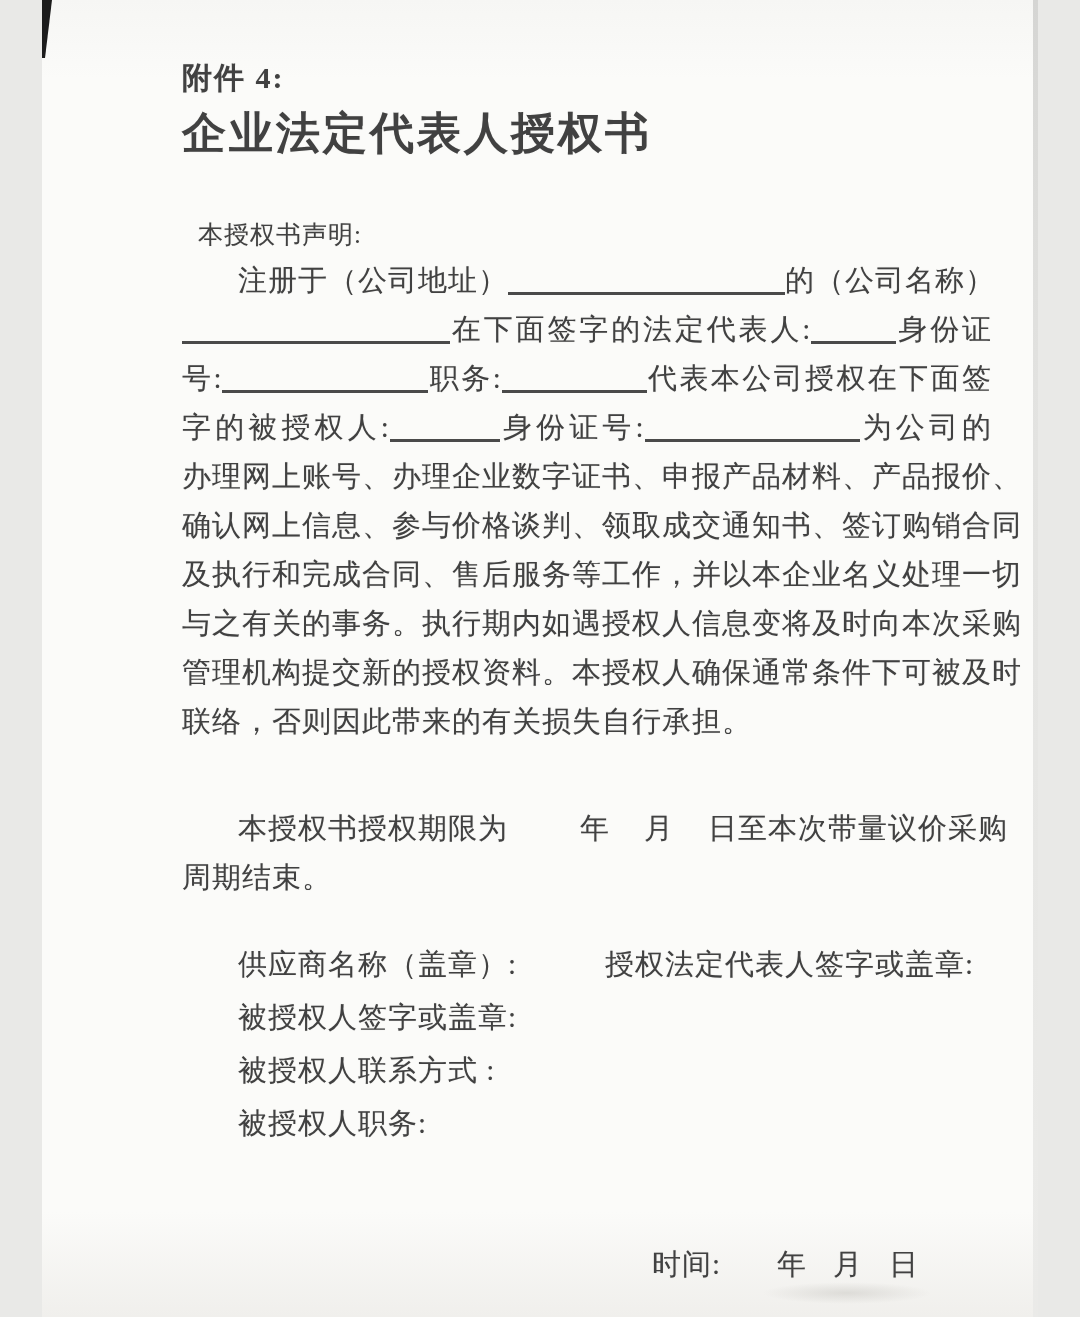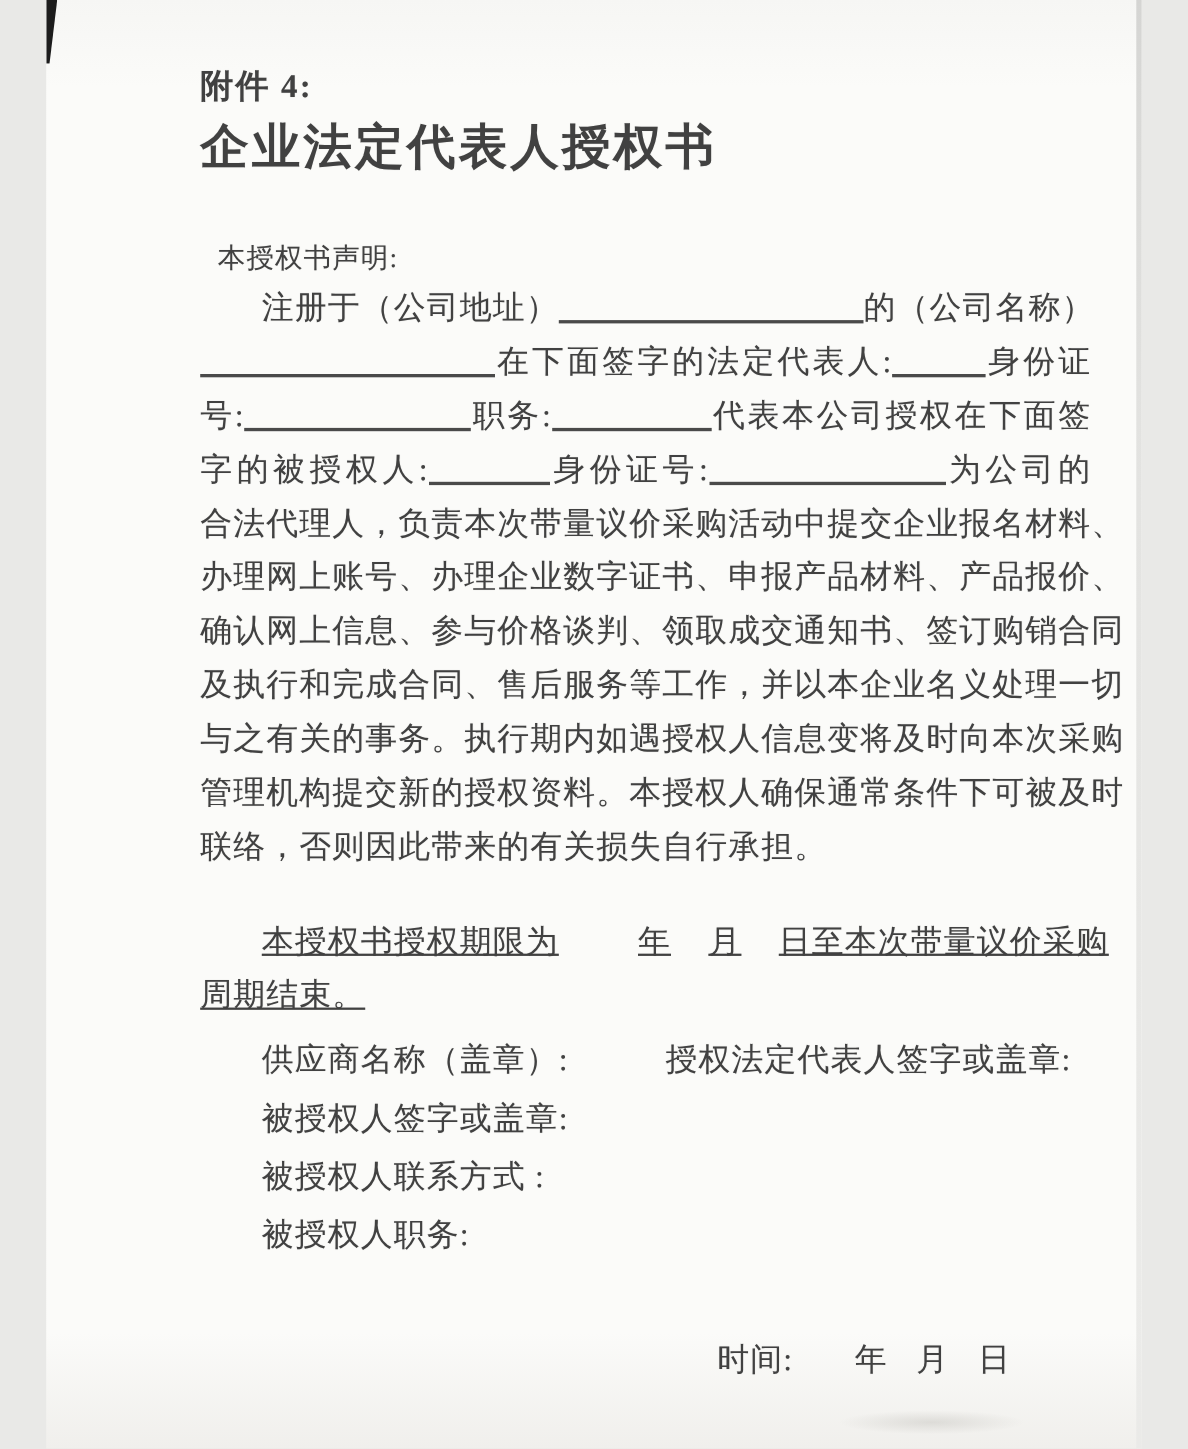--- a/index.html
+++ b/index.html
@@ -45,24 +45,24 @@
     height:49px;line-height:49px;
     font-size:29px;letter-spacing:1px;
     white-space:nowrap;
   }
   .lines .line.just{
     text-align:justify;
     text-align-last:justify;
     text-justify:inter-character;
   }
   .body-block{top:256px;}
-  .term-block{top:832px;text-decoration:underline;}
+  .term-block{top:804px;}
   .sig-block{top:938px;width:880px;}
   .sig-block .line{height:53px;line-height:53px;}
-  .date-block{top:1212px;}
+  .date-block{top:1240px;}
   .blank{
     display:inline-block;
     border-bottom:3px solid var(--underline);
     height:30px;margin-bottom:-5px;
   }
   .gap{display:inline-block;height:1px;}
   .bottom-smudge{
     position:absolute;left:720px;top:1282px;width:170px;height:22px;
     background:radial-gradient(ellipse at center,rgba(180,178,172,.35),rgba(180,178,172,0) 70%);
   }
@@ -79,21 +79,20 @@
 
   <h1 class="title">企业法定代表人授权书</h1>
 
   <div class="declaration">本授权书声明:</div>
 
   <div class="lines body-block">
       <div class="line just"><span class="gap" style="width: 56px;"></span><span class="t">注册于（公司地址）</span><span class="blank" style="width: 277px;"></span><span class="t">的（公司名称）</span></div>
       <div class="line just"><span class="blank" style="width: 268px;"></span><span class="t">在下面签字的法定代表人:</span><span class="blank" style="width: 85px;"></span><span class="t">身份证</span></div>
       <div class="line just"><span class="t">号:</span><span class="blank" style="width: 206px;"></span><span class="t">职务:</span><span class="blank" style="width: 145px;"></span><span class="t">代表本公司授权在下面签</span></div>
       <div class="line just"><span class="t">字的被授权人:</span><span class="blank" style="width: 110px;"></span><span class="t">身份证号:</span><span class="blank" style="width: 215px;"></span><span class="t">为公司的</span></div>
-      <div class="line just"><span class="t">合法代理人，负责本次带量议价采购活动中提交企业报名材料、</span></div>
       <div class="line just"><span class="t">办理网上账号、办理企业数字证书、申报产品材料、产品报价、</span></div>
       <div class="line just"><span class="t">确认网上信息、参与价格谈判、领取成交通知书、签订购销合同</span></div>
       <div class="line just"><span class="t">及执行和完成合同、售后服务等工作，并以本企业名义处理一切</span></div>
       <div class="line just"><span class="t">与之有关的事务。执行期内如遇授权人信息变将及时向本次采购</span></div>
       <div class="line just"><span class="t">管理机构提交新的授权资料。本授权人确保通常条件下可被及时</span></div>
       <div class="line"><span class="t">联络，否则因此带来的有关损失自行承担。</span></div>
     </div>
 
   <div class="lines term-block">
       <div class="line"><span class="gap" style="width: 56px;"></span><span class="t">本授权书授权期限为</span><span class="gap" style="width: 72px;"></span><span class="t">年</span><span class="gap" style="width: 34px;"></span><span class="t">月</span><span class="gap" style="width: 34px;"></span><span class="t">日至本次带量议价采购</span></div>

